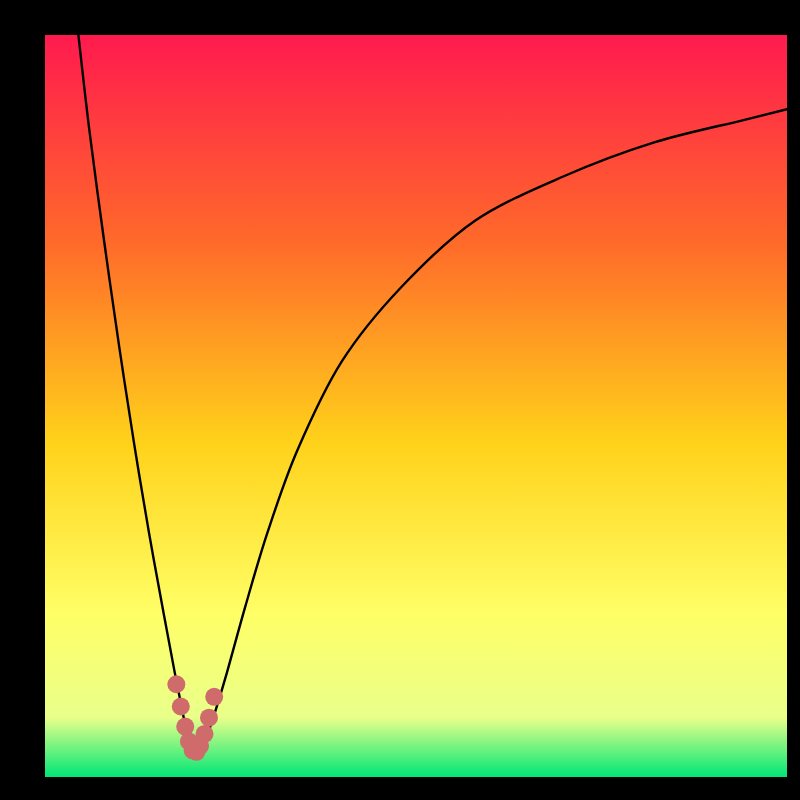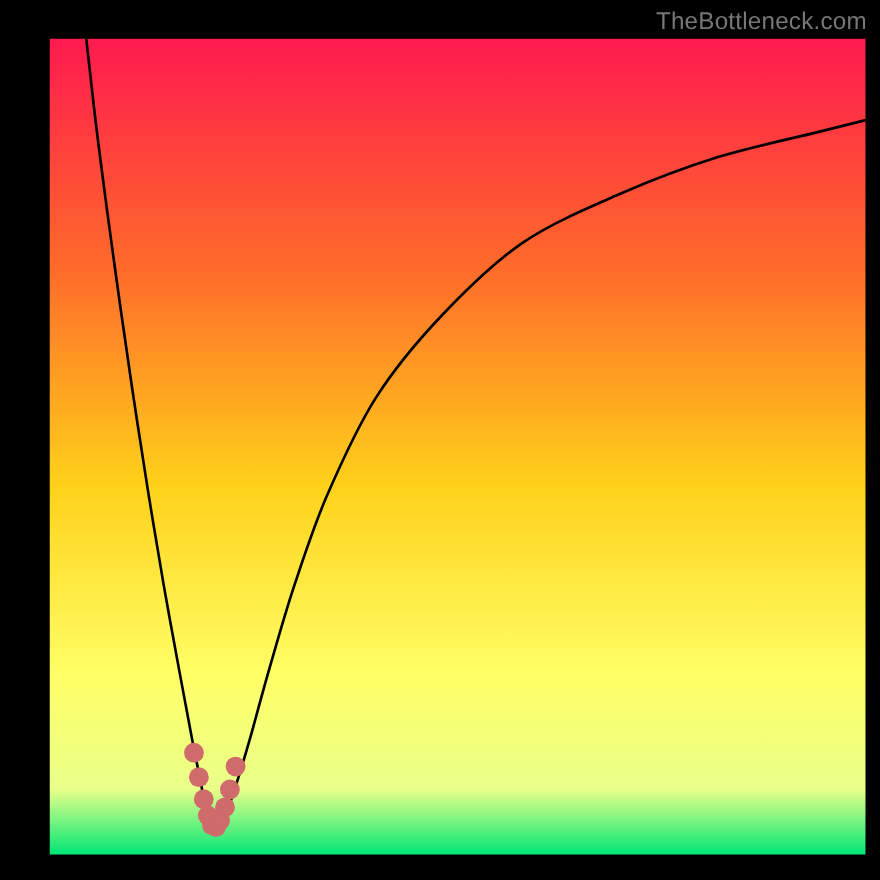--- a/index.html
+++ b/index.html
@@ -34,21 +34,20 @@
     color: #777;
     letter-spacing: 0.2px;
     user-select: none;
   }
   svg { display: block; }
 </style>
 </head>
 <body>
 
 <div class="frame">
-  <div class="watermark">TheBottleneck.com</div>
   <div class="plot">
     <svg id="svg" width="742" height="742" viewBox="0 0 742 742">
       <defs>
         <linearGradient id="bg" x1="0" y1="0" x2="0" y2="1">
           <stop id="g0" offset="0%" stop-color="#ff1a4e"></stop>
           <stop id="g1" offset="28%" stop-color="#ff6a2a"></stop>
           <stop id="g2" offset="55%" stop-color="#ffd21a"></stop>
           <stop id="g3" offset="78%" stop-color="#ffff66"></stop>
           <stop id="g4" offset="92%" stop-color="#e9ff8a"></stop>
           <stop id="g5" offset="100%" stop-color="#00e676"></stop>

